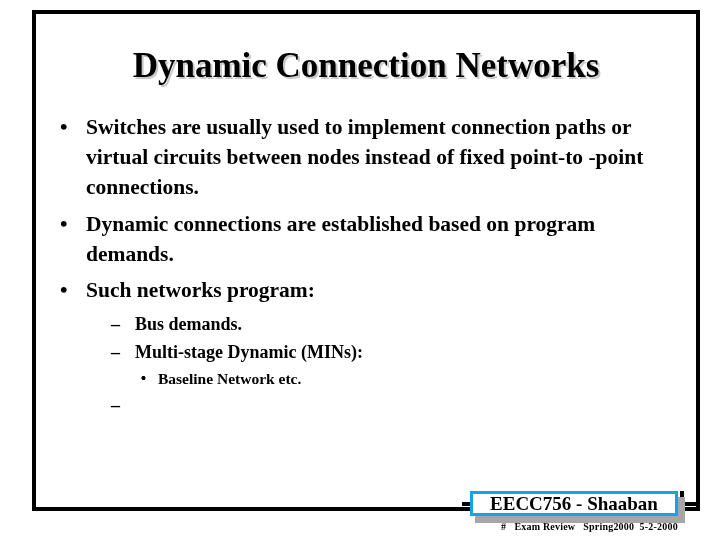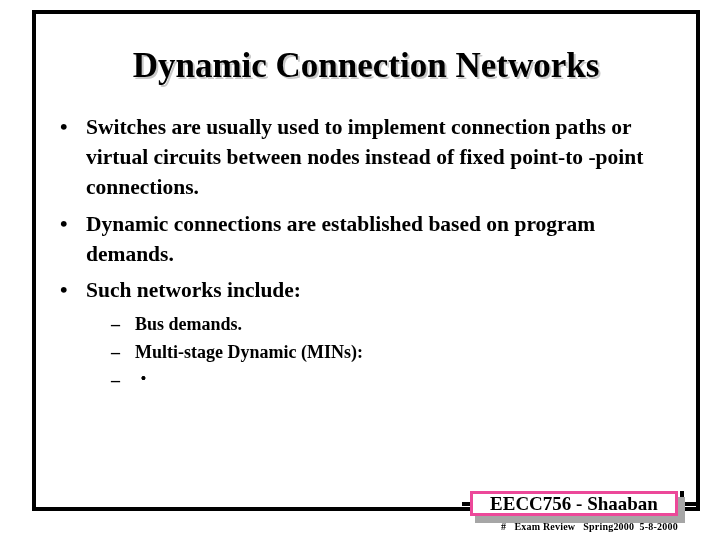--- a/index.html
+++ b/index.html
@@ -149,21 +149,21 @@
     height: 26px;
     background: #a6a6a6;
   }
   #badge {
     position: absolute;
     left: 8px;
     top: 2px;
     width: 208px;
     height: 25px;
     background: #ffffff;
-    border: 3px solid #ec4899;
+    border: 3px solid #0ea5e9;
     box-sizing: border-box;
     text-align: center;
   }
   #badge-text {
     font-size: 19px;
     font-weight: bold;
     line-height: 19px;
     color: #000000;
     white-space: nowrap;
     display: block;
@@ -202,53 +202,54 @@
 
     <div class="lvl1">
       <span class="mk">•</span>
       <span>Dynamic connections are established based on program demands.</span>
     </div>
 
     <div class="gap-b"></div>
 
     <div class="lvl1">
       <span class="mk">•</span>
-      <span>Such networks include:</span>
+      <span>Such networks program:</span>
     </div>
 
     <div class="gap-c"></div>
 
     <div class="lvl2">
       <span class="mk">–</span>
       <span>Bus demands.</span>
     </div>
 
     <div class="lvl2">
       <span class="mk">–</span>
       <span>Multi-stage Dynamic (MINs):</span>
     </div>
 
     <div class="lvl3">
       <span class="mk">•</span>
     </div>
 
     <div class="lvl3">
       <span class="mk">•</span>
+      <span>Baseline Network  etc.</span>
     </div>
 
     <div class="lvl2">
       <span class="mk">–</span>
     </div>
 
   </div>
 
   <div id="footer-group">
     <div id="tab-left"></div>
     <div id="tab-right"></div>
     <div id="tab-right-stub"></div>
     <div id="badge-shadow"></div>
     <div id="badge">
       <span id="badge-text">EECC756 - Shaaban</span>
     </div>
-    <div id="subline">#   Exam Review   Spring2000  5-8-2000</div>
+    <div id="subline">#   Exam Review   Spring2000  5-2-2000</div>
   </div>
 
 </div>
 
 </body></html>

